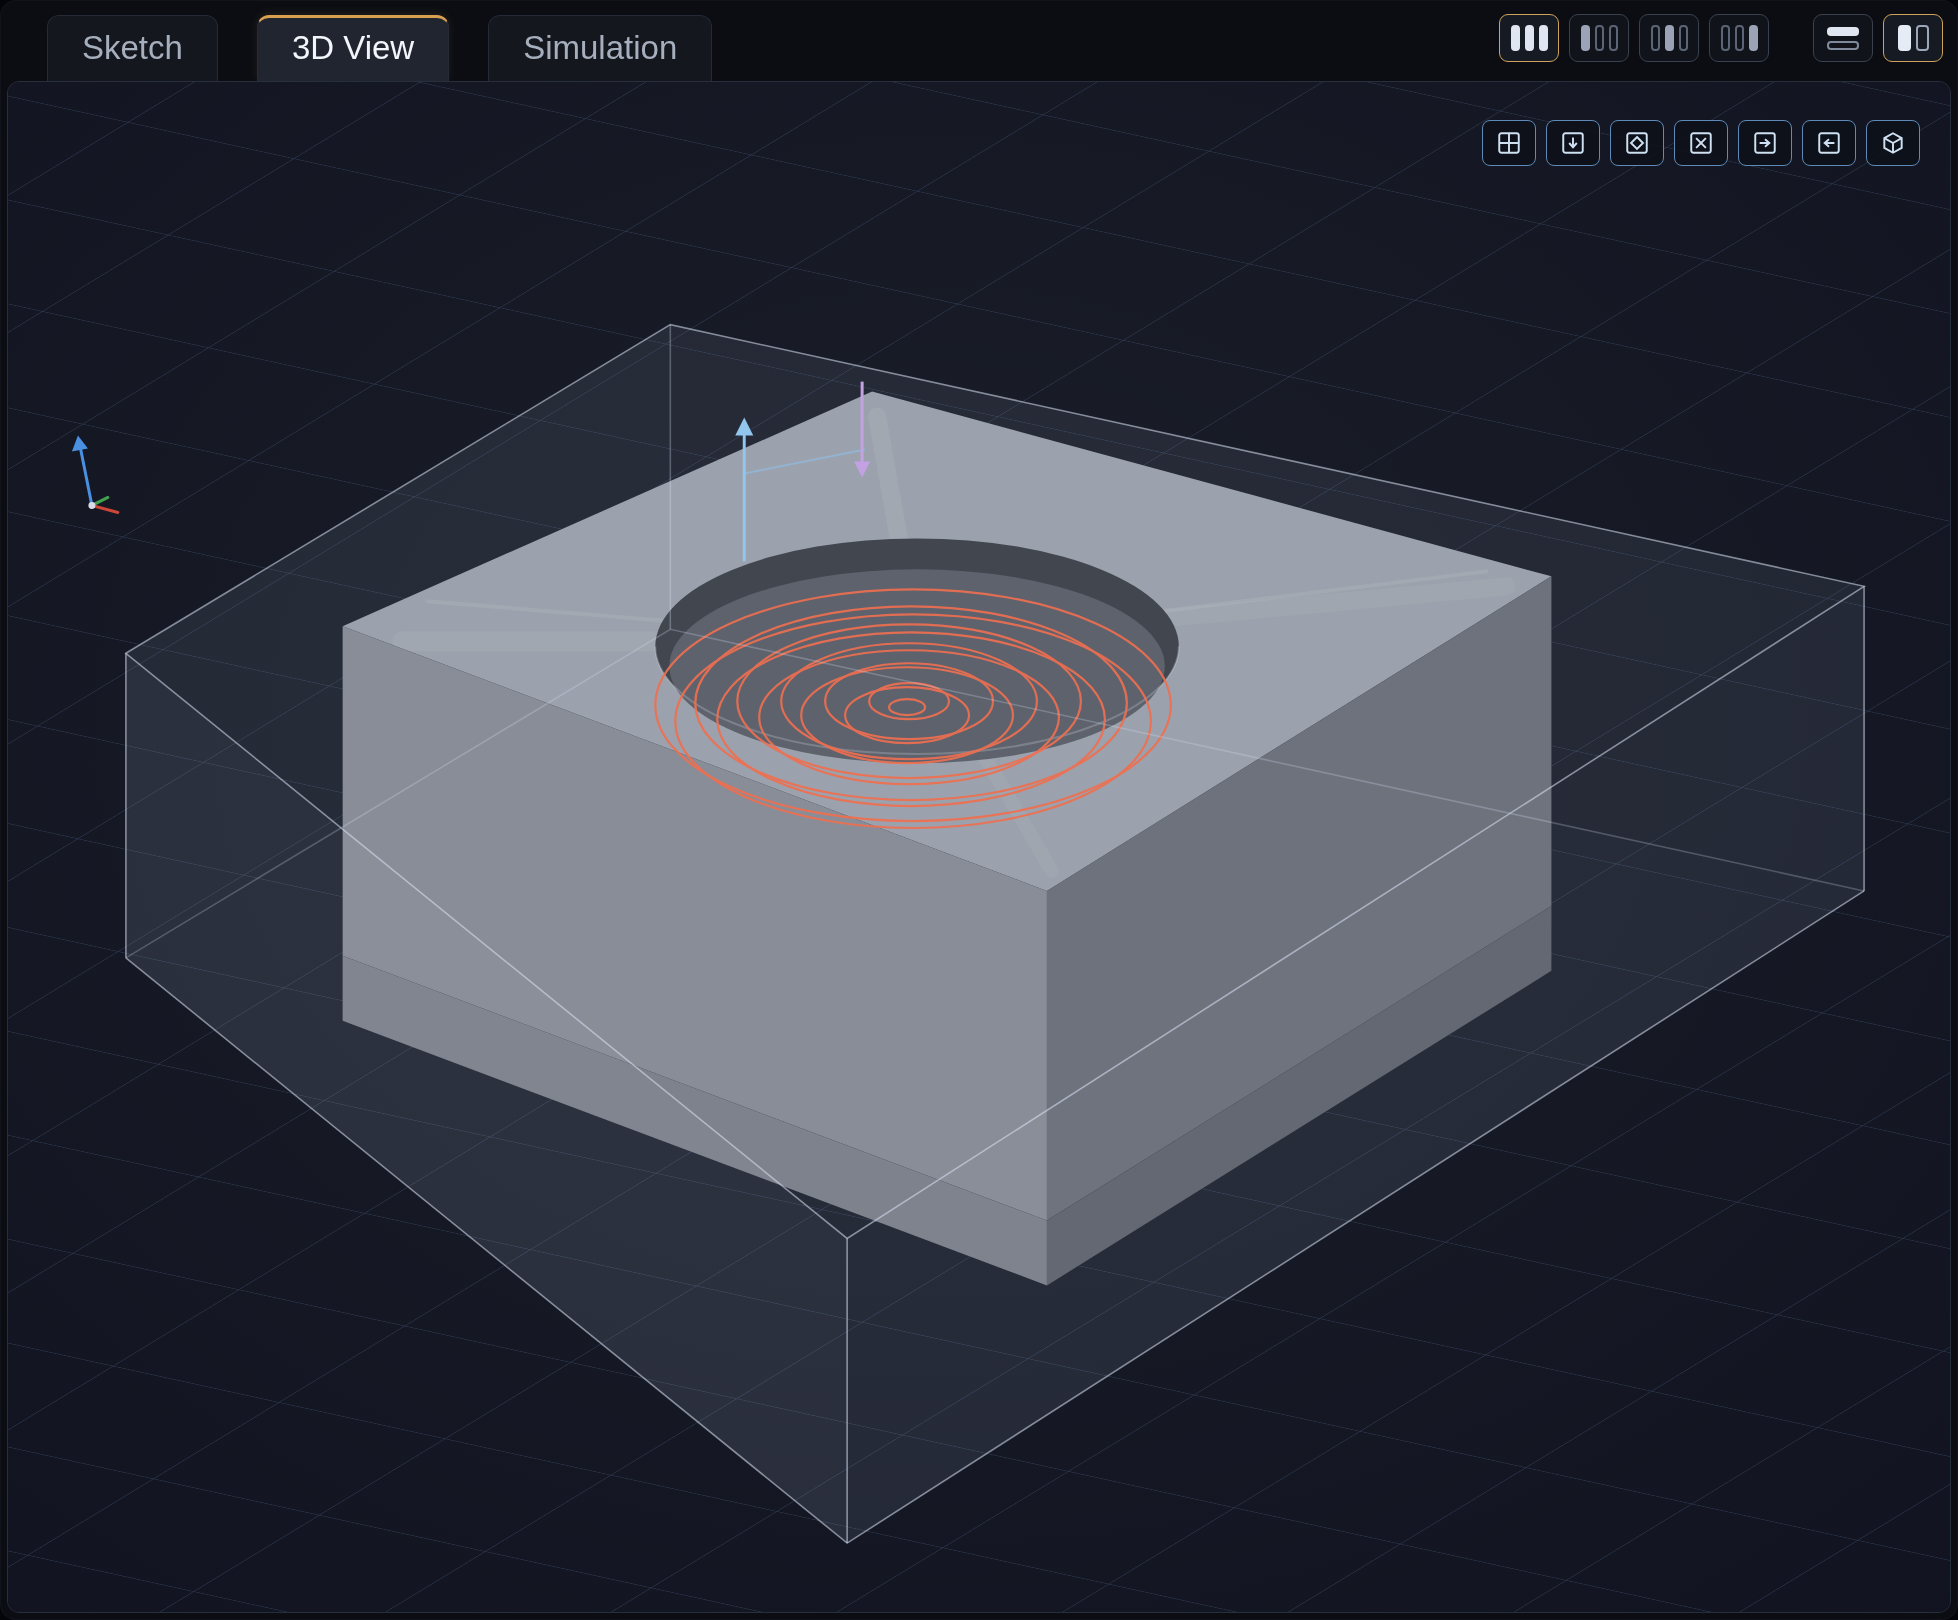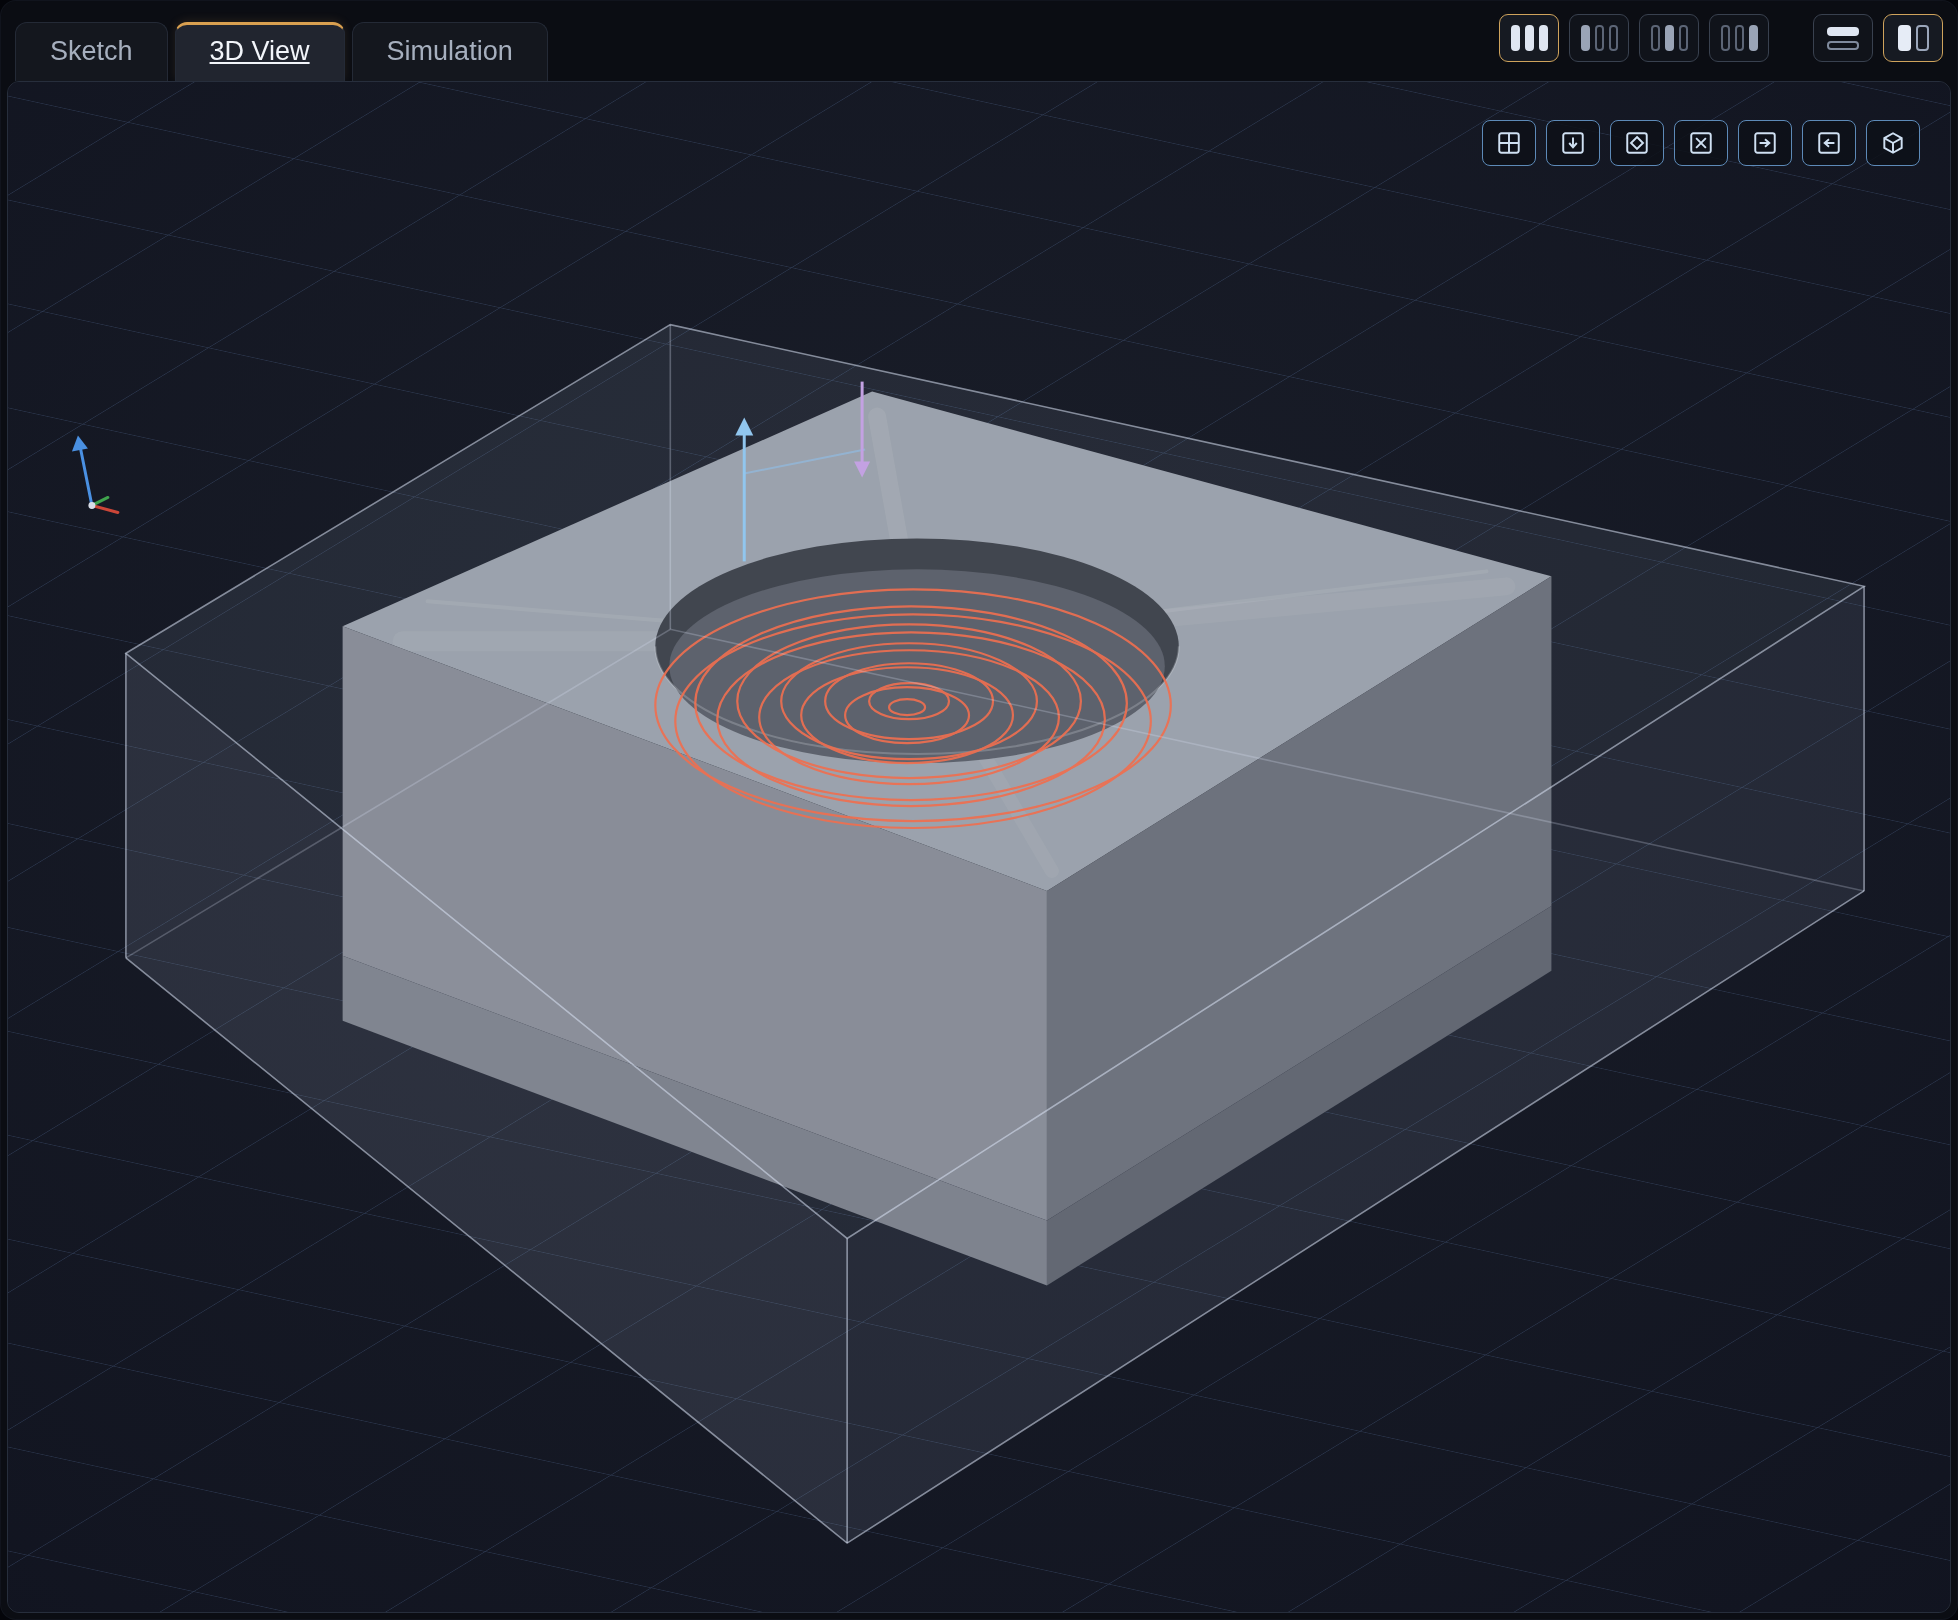--- a/index.html
+++ b/index.html
@@ -2,24 +2,24 @@
 <html><head>
 <meta charset="utf-8">
 <style>
   html,body{margin:0;padding:0;background:#04050a;width:1958px;height:1620px;overflow:hidden;
     font-family:"Liberation Sans",sans-serif;}
   .app{position:absolute;inset:0;background:#0b0d13;border-radius:16px;border:1px solid #20263350;box-sizing:border-box;}
 
   
   .topbar{position:relative;height:80px;display:flex;align-items:flex-end;padding:0 14px;box-sizing:border-box;}
   .tabs{display:flex;align-items:flex-end;gap:7px;}
-  .tab{padding:13px 34px 14px;font-size:27px;color:#a6afbe;background:#14171e;
-    border:1px solid #242a36;border-bottom:none;border-radius:12px 12px 0 0;cursor:default;white-space:nowrap;}
+  .tab{padding:13px 34px 14px;font-size:33px;color:#a6afbe;background:#14171e;
+    border:1px solid #242a36;border-bottom:none;border-radius:12px 12px 0 0;cursor:default;white-space:nowrap;margin-left:32px;}
   .tab.active{background:#21252f;color:#f2f5fa;border-top:3px solid #d9a050;padding-top:11px;
-    box-shadow:0 -2px 10px rgba(217,160,80,0.12);text-decoration:underline;}
+    box-shadow:0 -2px 10px rgba(217,160,80,0.12);}
   .tb-groups{margin-left:auto;display:flex;align-items:center;align-self:center;margin-bottom:6px;gap:44px;}
   .tb-group{display:flex;gap:10px;}
   .tb-btn{width:60px;height:48px;border:1.5px solid #39414f;border-radius:9px;background:#10131a;
     display:flex;align-items:center;justify-content:center;gap:5px;box-sizing:border-box;}
   .tb-btn.active{border-color:#cfa35c;background:#161a22;}
   .bar{width:9px;height:26px;border-radius:4px;box-sizing:border-box;}
   .bar.filled{background:#dfe6f2;}
   .bar.outline{border:2px solid #7f8a9d;}
   .tb-btn.dim .bar.filled{background:#9aa4b6;}
   .tb-btn.dim .bar.outline{border-color:#5c6576;}

